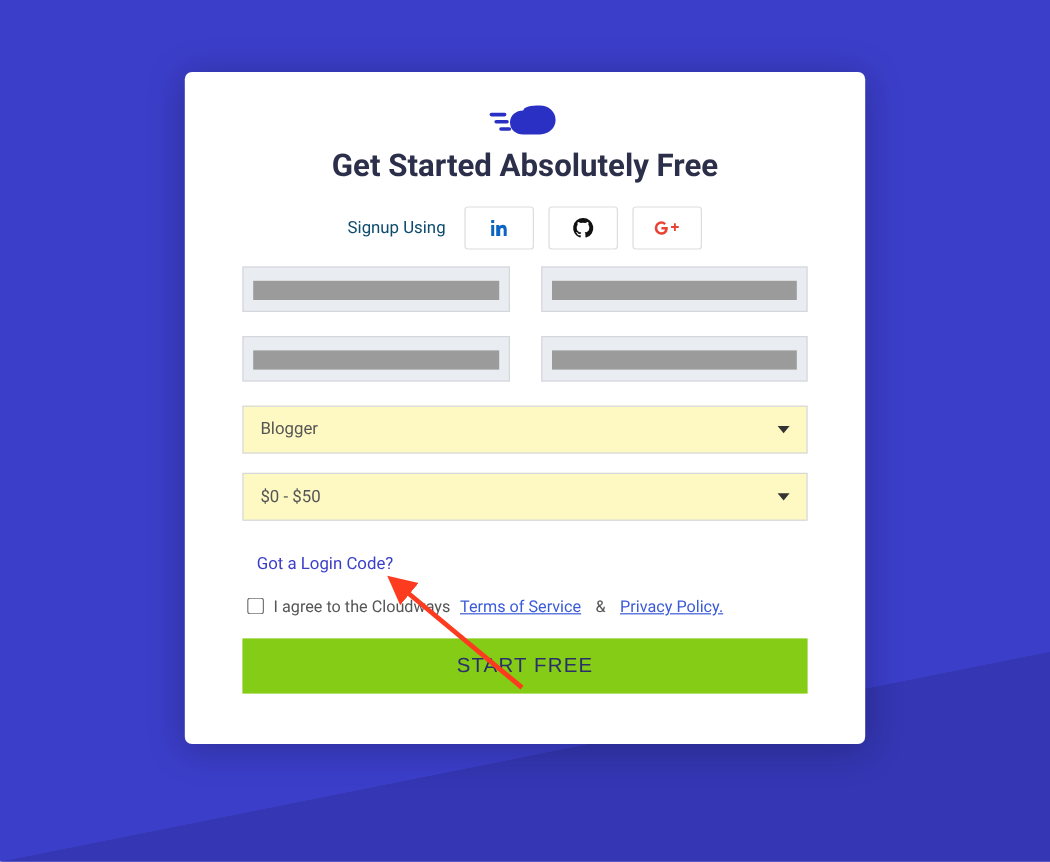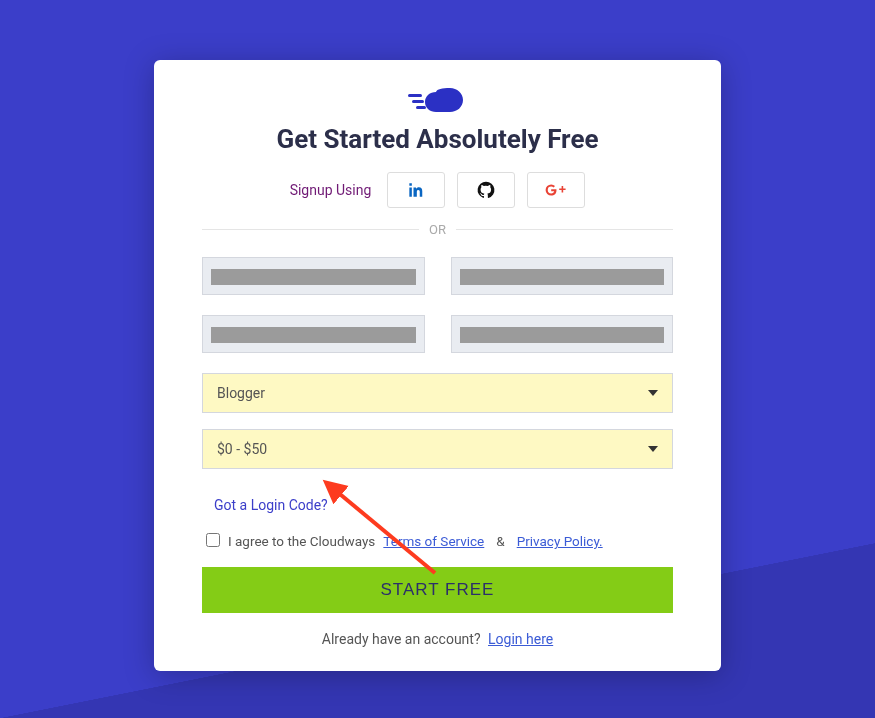--- a/index.html
+++ b/index.html
@@ -30,21 +30,21 @@
   text-align: center;
   font-size: 26px;
   font-weight: 700;
   color: #2c2f4a;
   margin-bottom: 18px;
 }
 .social-row {
   display: flex; align-items: center; justify-content: center;
   gap: 12px; margin-bottom: 14px;
 }
-.social-label { font-size: 14px; color: #701a75; margin-right: 4px; }
+.social-label { font-size: 14px; color: #0c4a6e; margin-right: 4px; }
 .social-btn {
   width: 58px; height: 36px;
   border: 1px solid #ddd;
   border-radius: 3px;
   background: #fff;
   display: flex; align-items: center; justify-content: center;
   cursor: pointer;
 }
 .divider {
   display: flex; align-items: center;
@@ -143,23 +143,20 @@
           <path fill="#111" d="M12 2a10 10 0 00-3.2 19.5c.5.1.7-.2.7-.5v-1.8c-2.8.6-3.4-1.3-3.4-1.3-.5-1.1-1.1-1.4-1.1-1.4-.9-.6.1-.6.1-.6 1 .1 1.5 1 1.5 1 .9 1.5 2.3 1.1 2.9.8.1-.6.3-1.1.6-1.3-2.2-.3-4.6-1.1-4.6-5 0-1.1.4-2 1-2.7-.1-.2-.4-1.2.1-2.6 0 0 .8-.3 2.7 1a9.4 9.4 0 015 0c1.9-1.3 2.7-1 2.7-1 .5 1.4.2 2.4.1 2.6.6.7 1 1.6 1 2.7 0 3.9-2.4 4.7-4.6 5 .4.3.7.9.7 1.9v2.8c0 .3.2.6.7.5A10 10 0 0012 2z"></path>
         </svg>
     </div>
     <div class="social-btn">
       <svg width="24" height="18" viewBox="0 0 30 18">
           <path fill="#e94335" d="M9 2a7 7 0 000 14c4 0 6.6-2.8 6.6-6.8 0-.5 0-.9-.1-1.2H9v2.5h3.8c-.3 1.5-1.7 2.8-3.8 2.8a4.3 4.3 0 110-8.6c1.2 0 2.2.5 2.9 1.1l1.9-1.8A7 7 0 009 2zM24 7V4h-2v3h-3v2h3v3h2V9h3V7z"></path>
         </svg>
     </div>
   </div>
 
-  <div class="divider">
-    <span class="divider-text">OR</span>
-  </div>
 
   <div class="grid2">
     <div class="tf">
         <div class="blur"></div>
       </div>
     <div class="tf">
         <div class="blur"></div>
       </div>
     <div class="tf">
         <div class="blur"></div>
@@ -183,24 +180,20 @@
   <div class="agree-row">
     <input type="checkbox" style="">
     <span>I agree to the Cloudways</span>
     <span class="link">Terms of Service</span>
     <span class="amp">&amp;</span>
     <span class="link">Privacy Policy.</span>
   </div>
 
   <button class="cta">START FREE</button>
 
-  <div class="login-row">
-    <span>Already have an account?</span>
-    <span class="link">Login here</span>
-  </div>
 
 </div>
 
 <svg class="arrow" style="left:320px; top:478px;" width="130" height="110">
   <defs>
     <marker id="ah" markerWidth="10" markerHeight="10" refX="2" refY="3" orient="auto">
       <path d="M0,0 L6,3 L0,6 z" fill="#fd3b1f"></path>
     </marker>
   </defs>
   <line x1="115" y1="95" x2="15" y2="12" stroke="#fd3b1f" stroke-width="4" marker-end="url(#ah)"></line>

